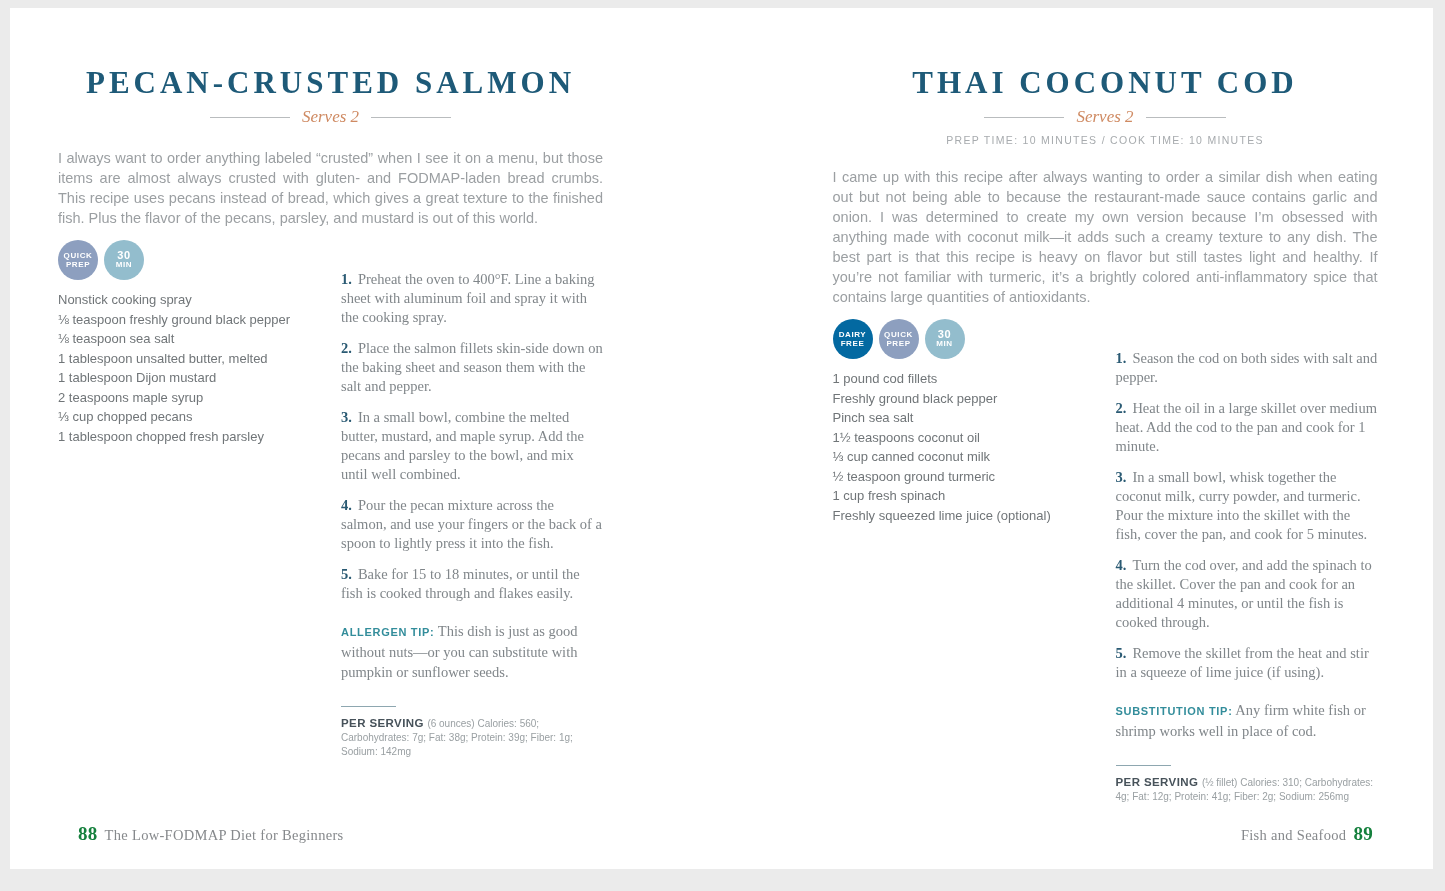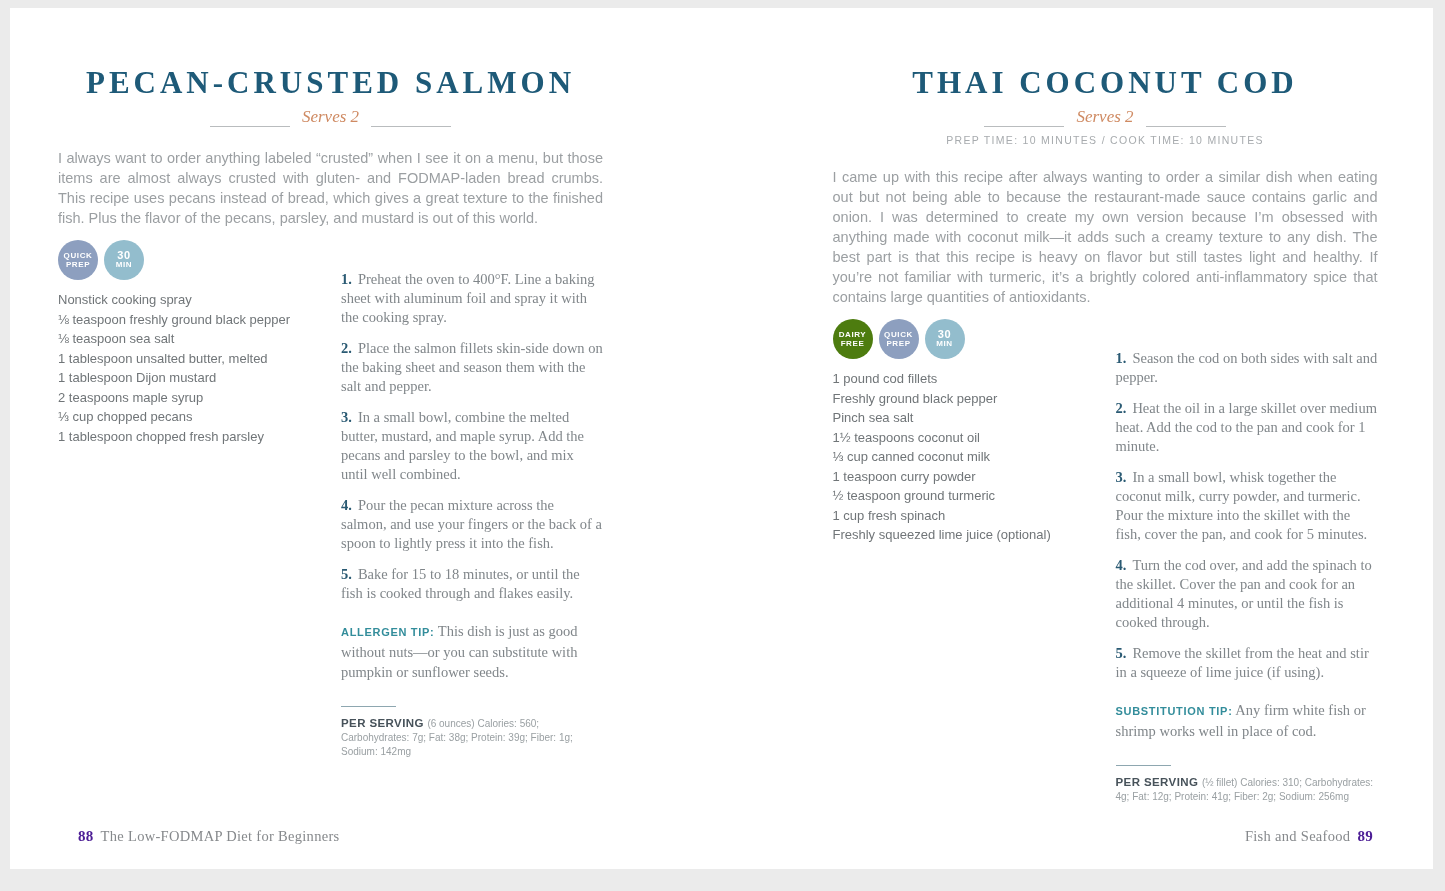--- a/index.html
+++ b/index.html
@@ -25,21 +25,21 @@
   .recipe-title {
     font-family: "Liberation Serif", serif;
     font-weight: bold;
     font-size: 31px;
     line-height: 34px;
     letter-spacing: 4px;
     color: #1e5a78;
   }
   .serves-row {
     margin-top: 7px;
-    display: flex; align-items: flex-end; justify-content: center;
+    display: flex; align-items: center; justify-content: center;
     gap: 12px;
   }
   .serves-rule { height: 1px; background: #b9bcbe; width: 80px; }
   .serves-text {
     font-family: "Liberation Serif", serif;
     font-style: italic;
     font-size: 17px;
     color: #cf8a62;
   }
   .time-line {
@@ -114,21 +114,21 @@
   
   .footer {
     position: absolute; bottom: 24px;
     font-family: "Liberation Serif", serif;
     font-size: 14.5px;
     color: #86898c;
     letter-spacing: 0.3px;
   }
   .half.left  .footer { left: 68px; }
   .half.right .footer { right: 60px; text-align: right; }
-  .footer .pagenum { font-weight: bold; color: #4c1d95; font-size: 15px; }
+  .footer .pagenum { font-weight: bold; color: #15803d; font-size: 19px; }
   .half.left  .footer .pagenum { margin-right: 7px; }
   .half.right .footer .pagenum { margin-left: 7px; }
 </style>
 </head>
 <body>
 
 <div class="book-page">
 
   <div class="half left">
     <div class="content">
@@ -214,21 +214,21 @@
         </div>
         <div class="time-line">PREP TIME: 10 MINUTES / COOK TIME: 10 MINUTES</div>
       </div>
 
       <p class="intro">I came up with this recipe after always wanting to order a similar dish when eating out but not being able to because the restaurant-made sauce contains garlic and onion. I was determined to create my own version because I’m obsessed with anything made with coconut milk—it adds such a creamy texture to any dish. The best part is that this recipe is heavy on flavor but still tastes light and healthy. If you’re not familiar with turmeric, it’s a brightly colored anti-inflammatory spice that contains large quantities of antioxidants.</p>
 
       <div class="body-row">
         <div class="col-ingredients">
           <div class="badge-row">
 
-              <div class="badge" style="background: #4d7c0f;">
+              <div class="badge" style="background: #0369a1;">
                 <span style="font-size: 8px;">DAIRY</span>
                 <span>FREE</span>
               </div>
 
               <div class="badge" style="background: rgb(141, 159, 191);">
                 <span style="font-size: 8px;">QUICK</span>
                 <span>PREP</span>
               </div>
 
               <div class="badge" style="background: rgb(147, 189, 205);">
@@ -241,21 +241,20 @@
               <li>1 pound cod fillets</li>
 
               <li>Freshly ground black pepper</li>
 
               <li>Pinch sea salt</li>
 
               <li>1½ teaspoons coconut oil</li>
 
               <li>⅓ cup canned coconut milk</li>
 
-              <li>1 teaspoon curry powder</li>
 
               <li>½ teaspoon ground turmeric</li>
 
               <li>1 cup fresh spinach</li>
 
               <li>Freshly squeezed lime juice (optional)</li>
             </ul>
         </div>
 
         <div class="col-steps">

